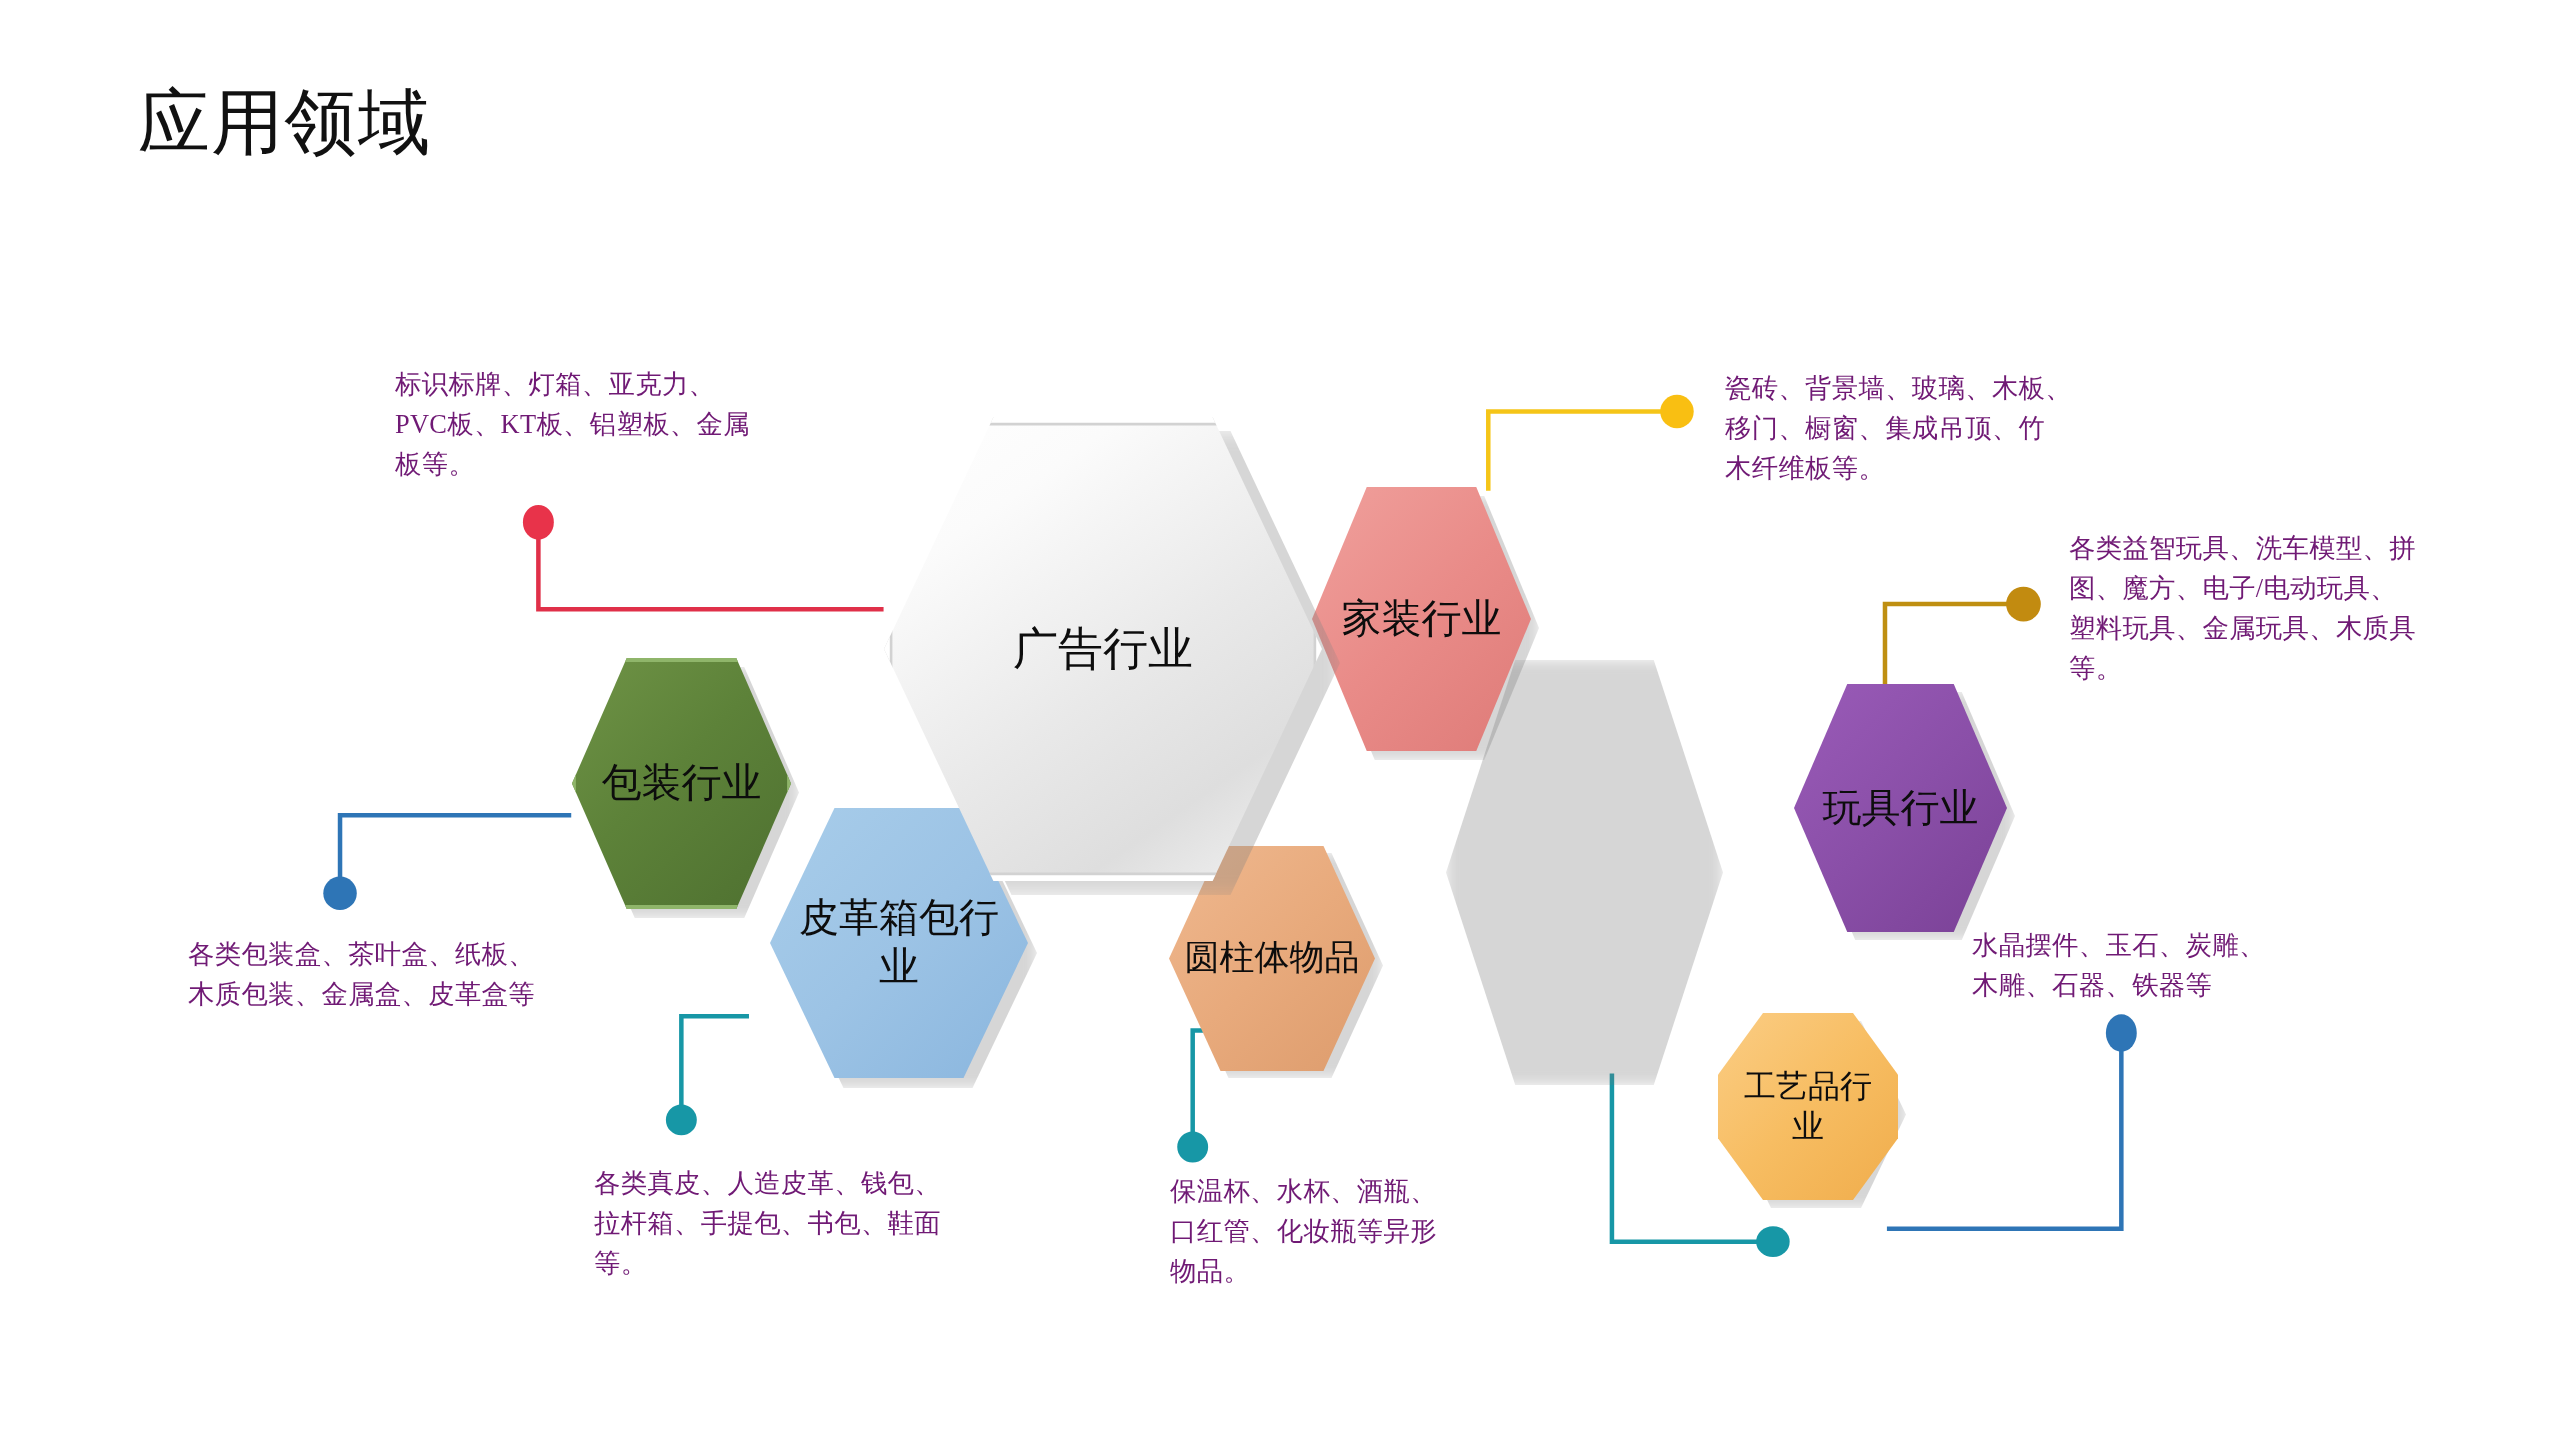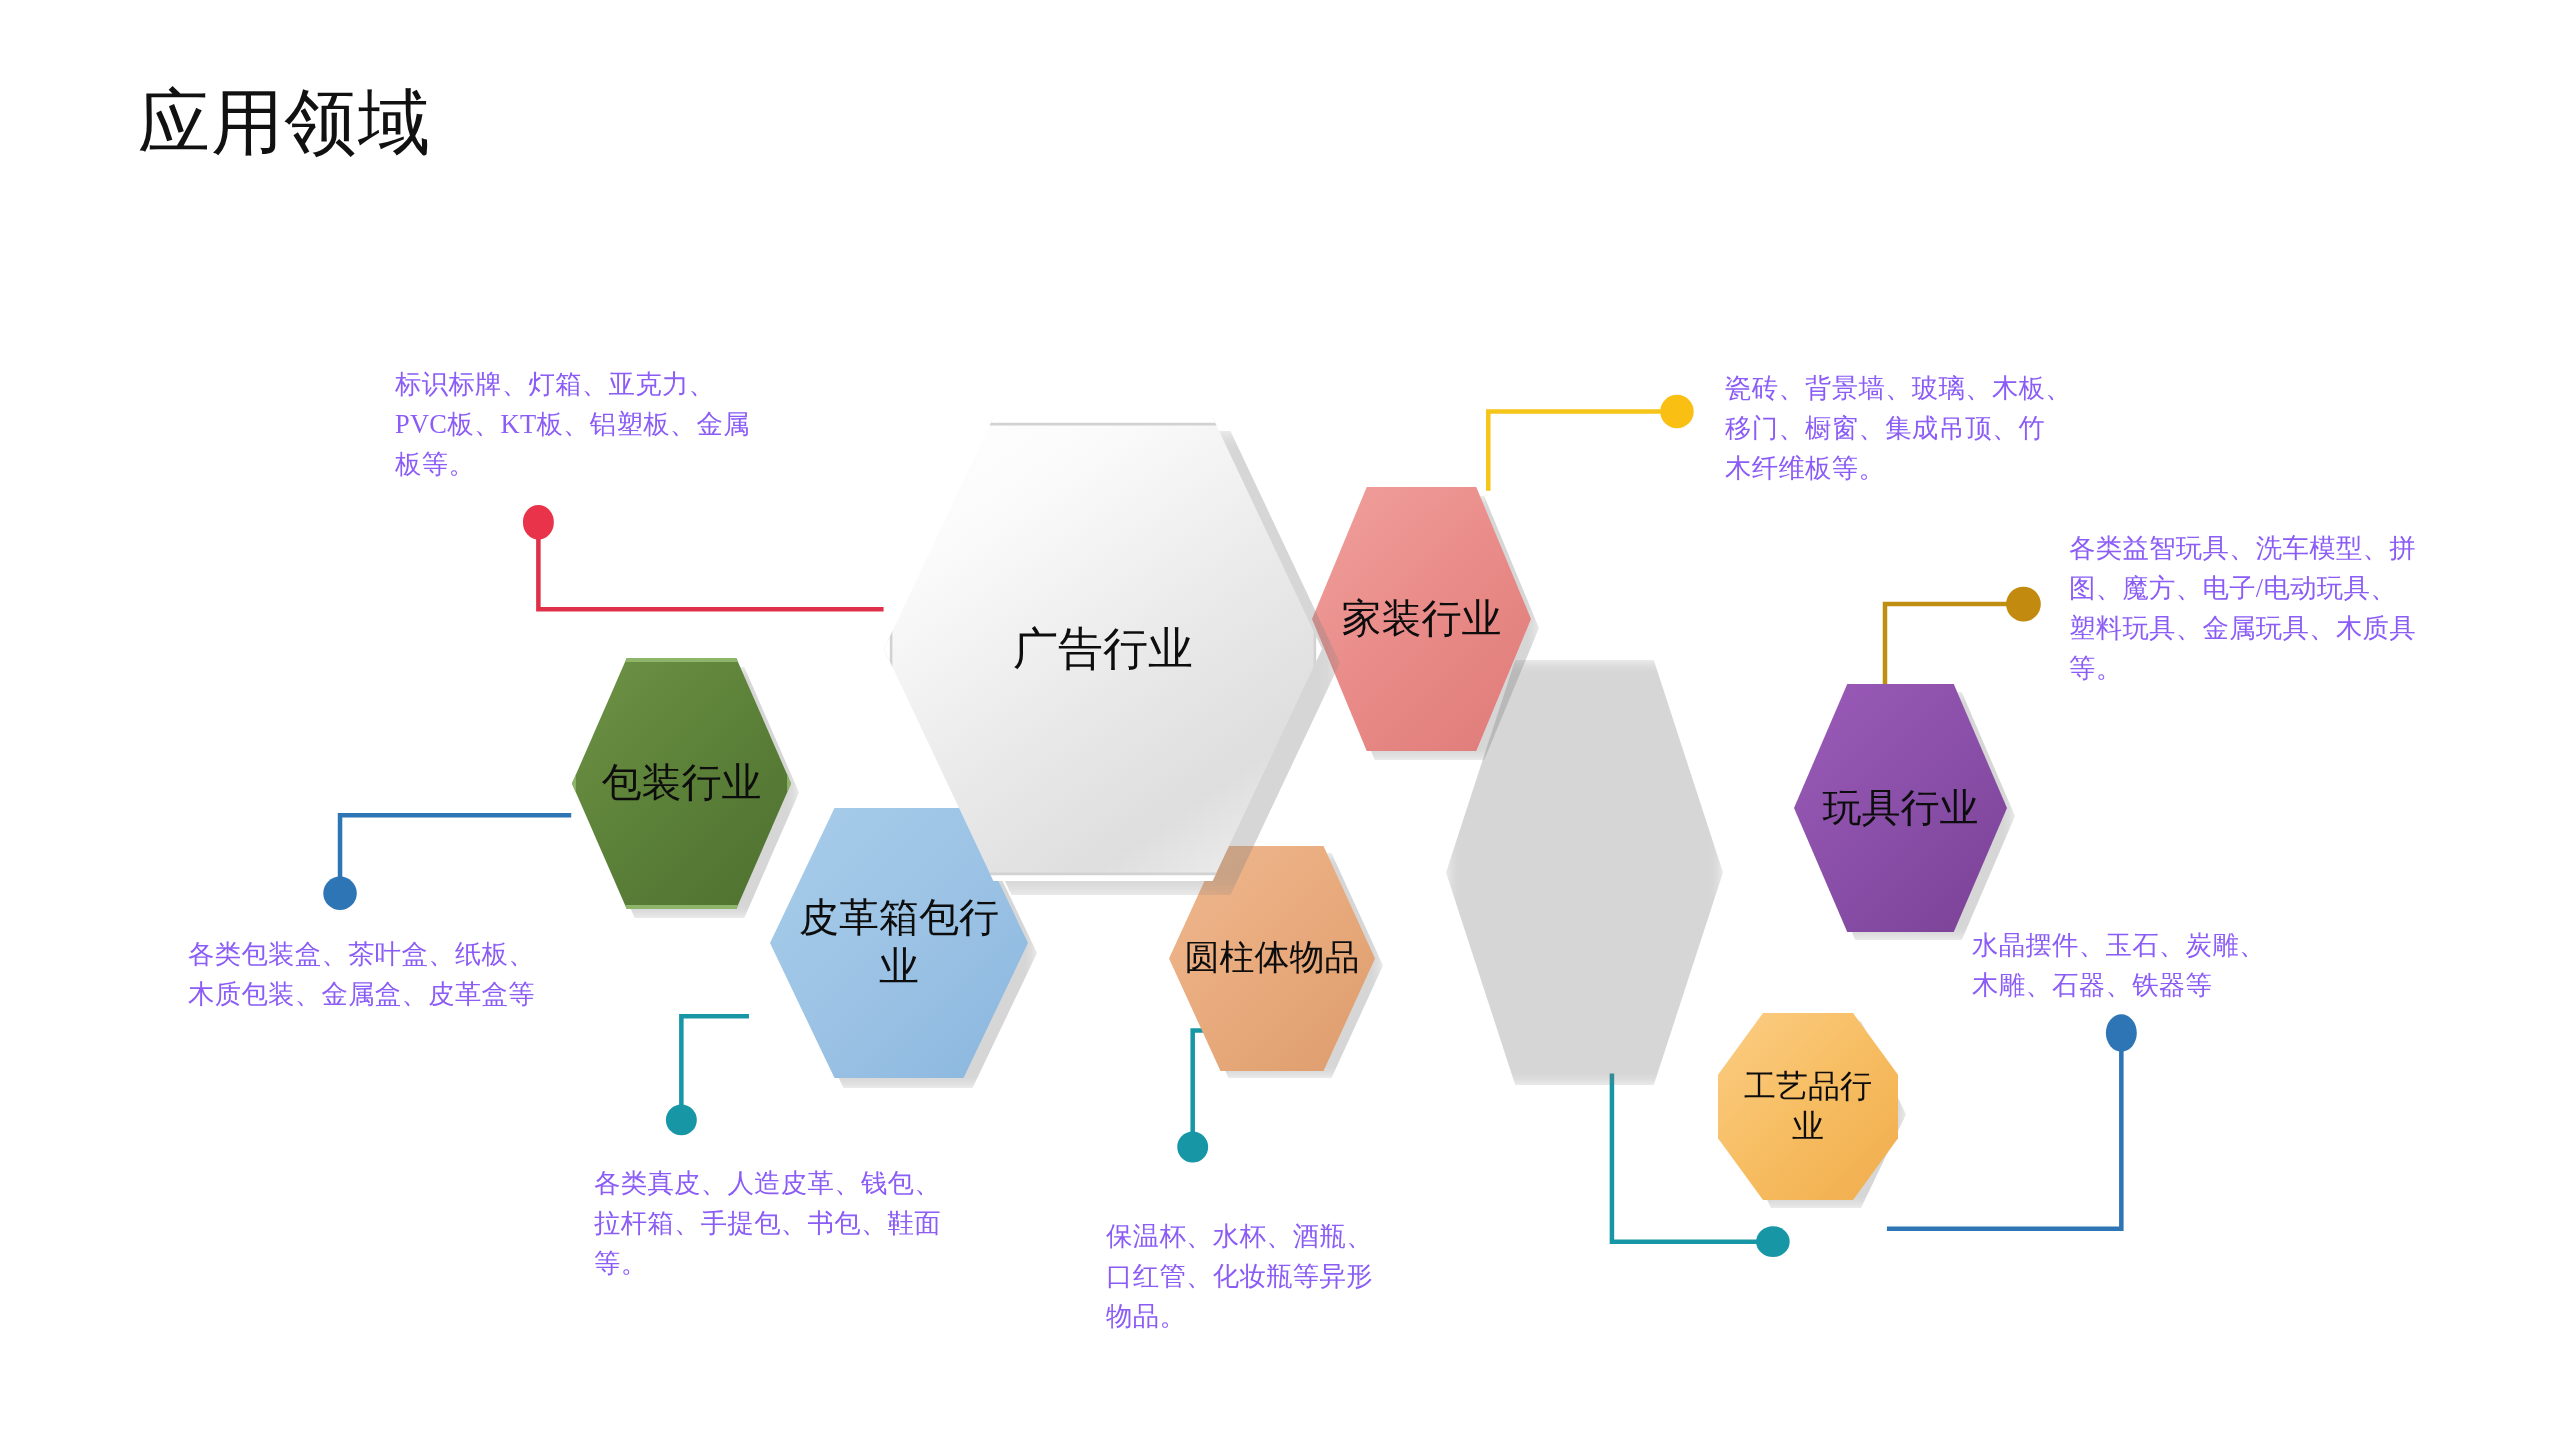--- a/index.html
+++ b/index.html
@@ -40,21 +40,21 @@
     position:absolute;
     -webkit-clip-path:polygon(25% 0%,75% 0%,100% 50%,75% 100%,25% 100%,0% 50%);
     clip-path:polygon(25% 0%,75% 0%,100% 50%,75% 100%,25% 100%,0% 50%);
     background:rgba(120,120,120,0.30);
     filter:blur(6.4px);
   }
 
   
   .desc{
     position:absolute;
-    color:#8b5cf6;
+    color:#701a75;
     font-family:"Liberation Serif","DejaVu Serif",serif;
     font-size:26.4px;line-height:1.52;
     letter-spacing:0.3px;
     white-space:pre-line;
   }
 </style>
 </head>
 <body>
 
 <div id="stage">
@@ -168,19 +168,19 @@
   <div class="desc" style="left:188px;top:934px;width:464px;">各类包装盒、茶叶盒、纸板、
 木质包装、金属盒、皮革盒等</div>
 
   <div class="desc" style="left:1972px;top:925px;width:425px;">水晶摆件、玉石、炭雕、
 木雕、石器、铁器等</div>
 
   <div class="desc" style="left:594px;top:1163px;width:438px;">各类真皮、人造皮革、钱包、
 拉杆箱、手提包、书包、鞋面
 等。</div>
 
-  <div class="desc" style="left:1106px;top:1171px;width:361px;margin-top:45px;">保温杯、水杯、酒瓶、
+  <div class="desc" style="left:1170px;top:1171px;width:361px;">保温杯、水杯、酒瓶、
 口红管、化妆瓶等异形
 物品。</div>
 
 
 </div>
 
 
 </body></html>

